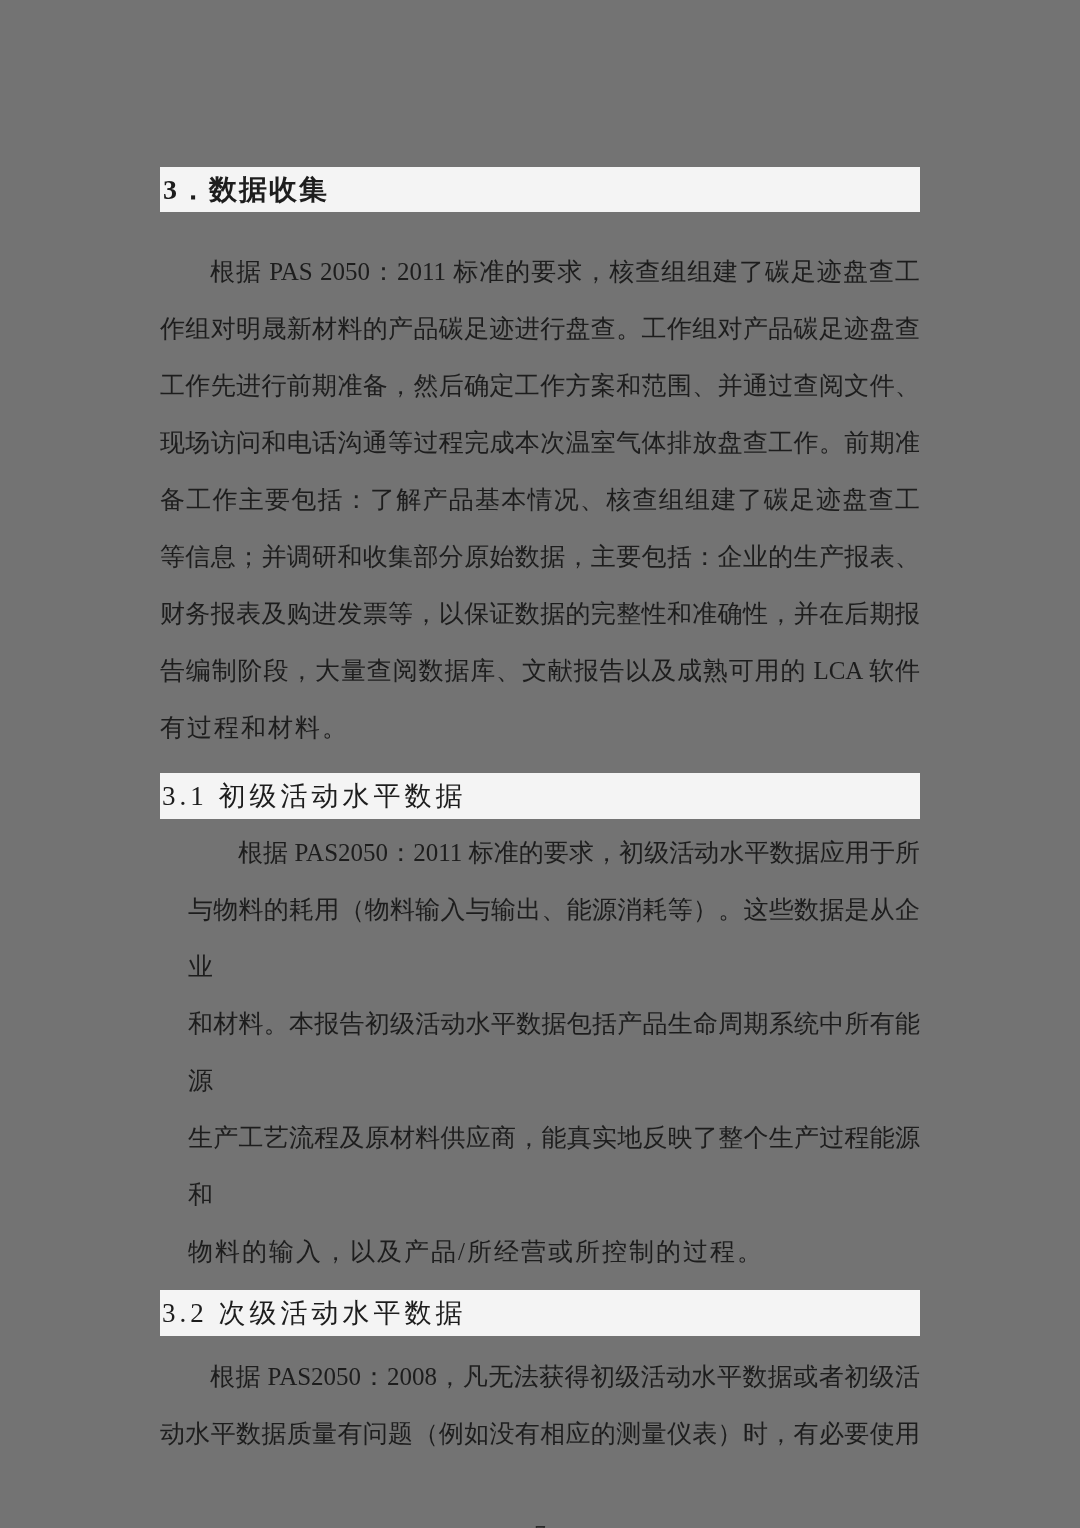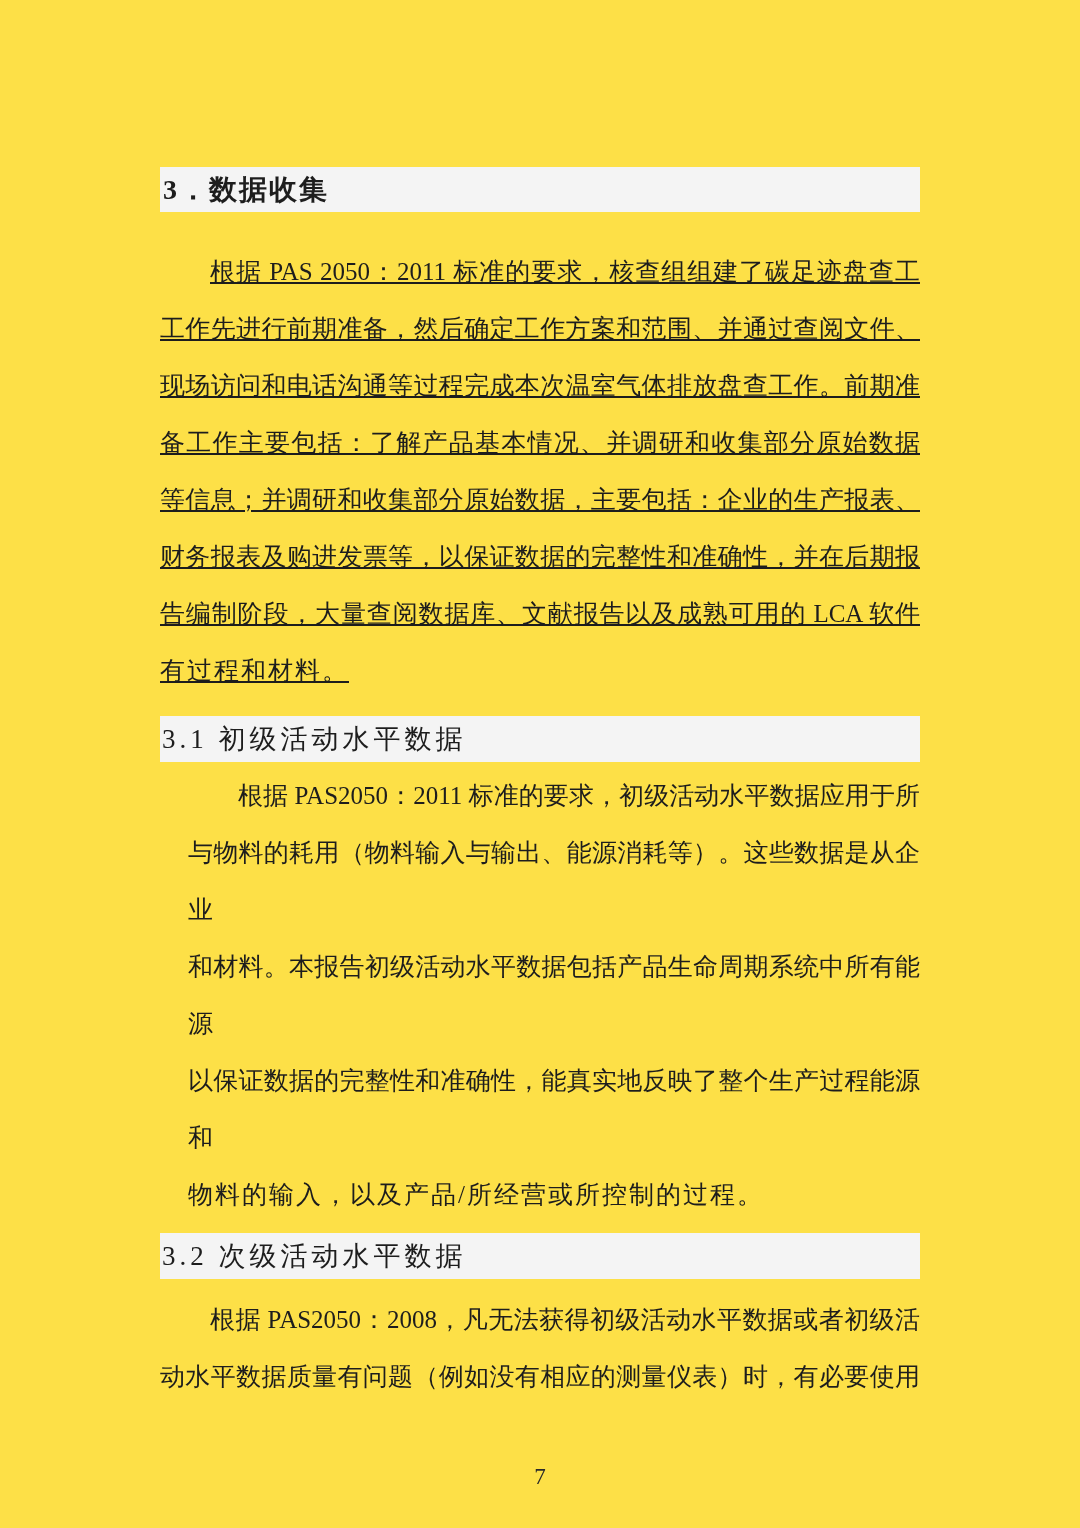--- a/index.html
+++ b/index.html
@@ -1,20 +1,20 @@
 <!DOCTYPE html>
 <html><head>
 <meta charset="utf-8">
 <style>
   html, body { margin: 0; padding: 0; background: #ffffff; }
   .page {
     position: relative;
     width: 1080px;
     height: 1528px;
-    background: #fde047;
+    background: #737373;
     box-sizing: border-box;
     padding-top: 167px;
     font-family: "Liberation Serif", "DejaVu Serif", serif;
     color: #1d1d1d;
     overflow: hidden;
   }
   .content {
     margin-left: 160px;
     width: 760px;
   }
@@ -42,21 +42,21 @@
   .line {
     line-height: 57px;
     text-align: justify;
     text-align-last: justify;
   }
   .line.indent { text-indent: 50px; }
   .line.short {
     text-align-last: left;
     letter-spacing: 2px;
   }
-  .para-1 { margin-top: 31px; text-decoration: underline; }
+  .para-1 { margin-top: 31px; }
   .band-31 { margin-top: 17px; }
   .para-2 { margin-top: 5px; margin-left: 28px; }
   .band-32 { margin-top: 10px; }
   .para-3 { margin-top: 12px; }
   .page-number {
     margin-top: 58px;
     text-align: center;
     font-size: 23px;
     line-height: 28px;
     color: #2a2a2a;
@@ -67,38 +67,39 @@
 
 <div class="page">
   <div class="content">
 
     <div class="heading-band h1">
       <span>3．数据收集</span>
     </div>
 
     <div class="para para-1">
       <div class="line indent">根据 PAS 2050：2011 标准的要求，核查组组建了碳足迹盘查工</div>
+      <div class="line">作组对明晟新材料的产品碳足迹进行盘查。工作组对产品碳足迹盘查</div>
       <div class="line">工作先进行前期准备，然后确定工作方案和范围、并通过查阅文件、</div>
       <div class="line">现场访问和电话沟通等过程完成本次温室气体排放盘查工作。前期准</div>
-      <div class="line">备工作主要包括：了解产品基本情况、并调研和收集部分原始数据</div>
+      <div class="line">备工作主要包括：了解产品基本情况、核查组组建了碳足迹盘查工</div>
       <div class="line">等信息；并调研和收集部分原始数据，主要包括：企业的生产报表、</div>
       <div class="line">财务报表及购进发票等，以保证数据的完整性和准确性，并在后期报</div>
       <div class="line">告编制阶段，大量查阅数据库、文献报告以及成熟可用的 LCA 软件</div>
       <div class="line short">有过程和材料。</div>
     </div>
 
     <div class="heading-band h2 band-31">
       <span>3.1 初级活动水平数据</span>
     </div>
 
     <div class="para para-2">
       <div class="line indent">根据 PAS2050：2011 标准的要求，初级活动水平数据应用于所</div>
       <div class="line">与物料的耗用（物料输入与输出、能源消耗等）。这些数据是从企业</div>
       <div class="line">和材料。本报告初级活动水平数据包括产品生命周期系统中所有能源</div>
-      <div class="line">以保证数据的完整性和准确性，能真实地反映了整个生产过程能源和</div>
+      <div class="line">生产工艺流程及原材料供应商，能真实地反映了整个生产过程能源和</div>
       <div class="line short">物料的输入，以及产品/所经营或所控制的过程。</div>
     </div>
 
     <div class="heading-band h2 band-32">
       <span>3.2 次级活动水平数据</span>
     </div>
 
     <div class="para para-3">
       <div class="line indent">根据 PAS2050：2008，凡无法获得初级活动水平数据或者初级活</div>
       <div class="line">动水平数据质量有问题（例如没有相应的测量仪表）时，有必要使用</div>

